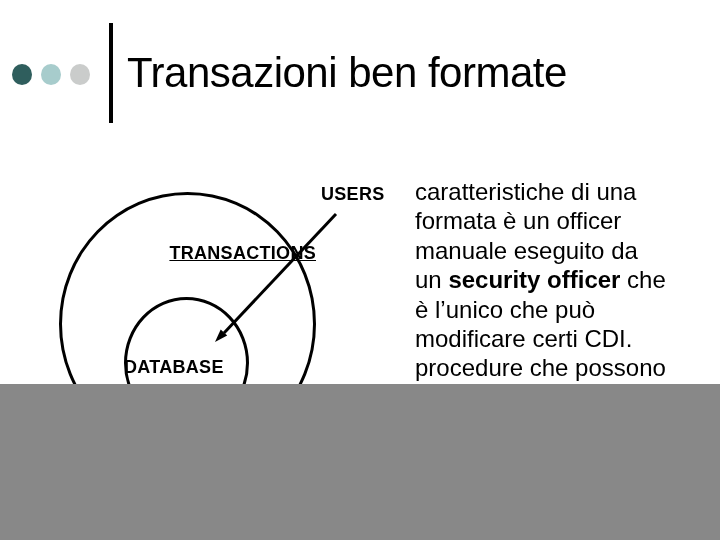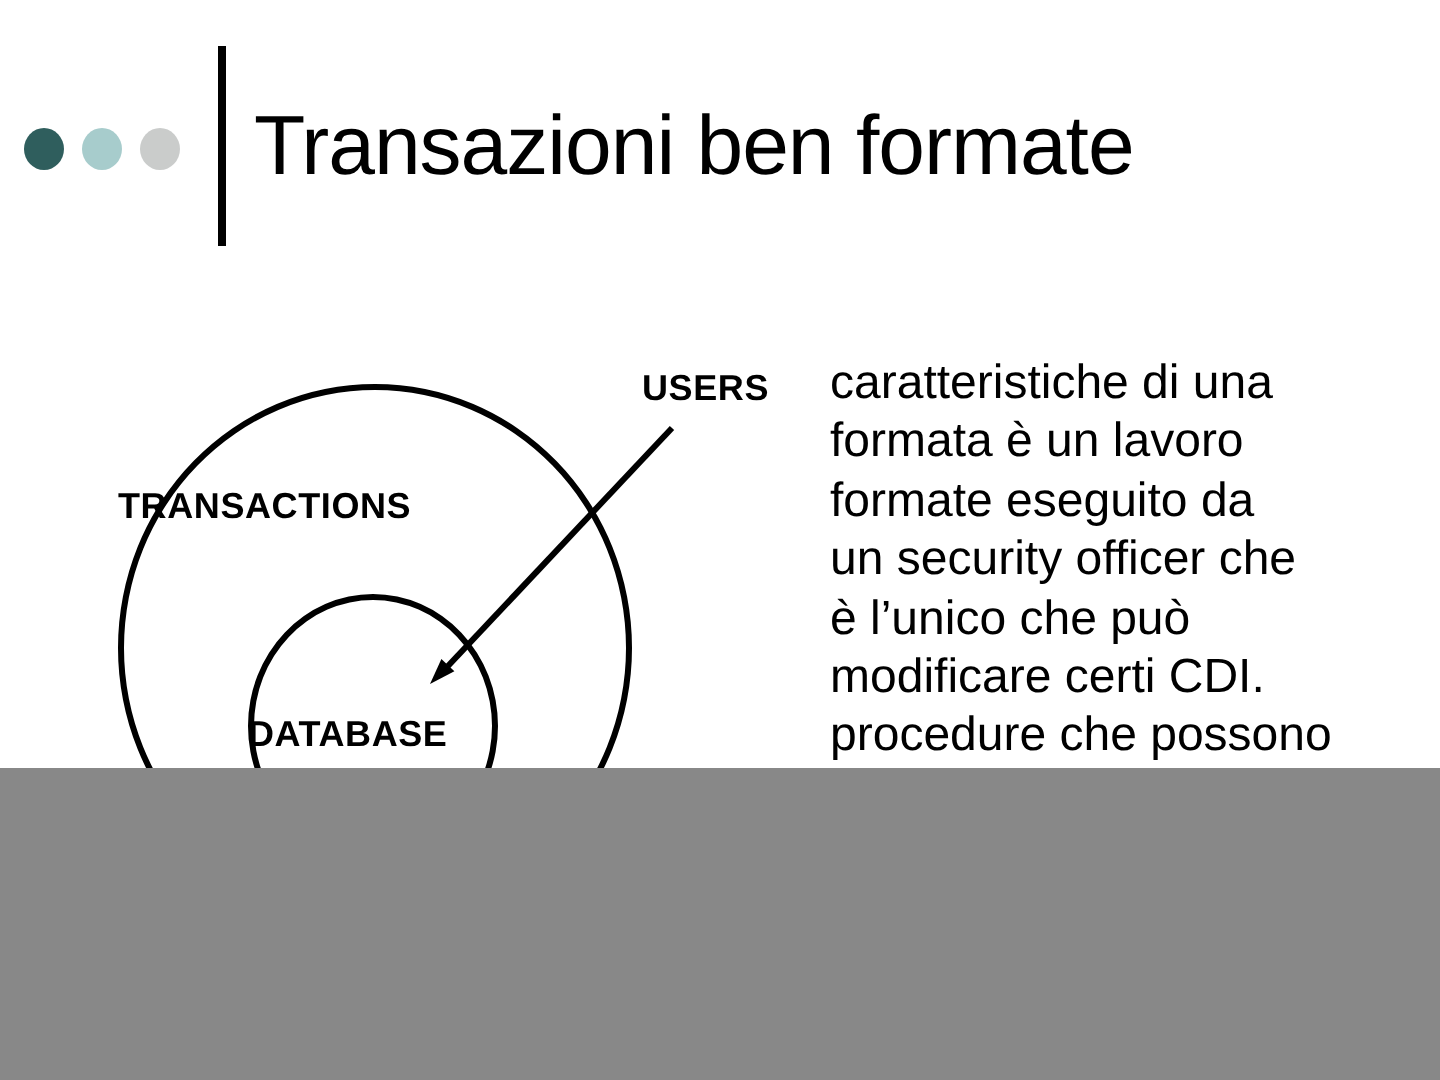--- a/index.html
+++ b/index.html
@@ -54,21 +54,21 @@
   .circle.inner { left: 124px; top: 297px; width: 125px; height: 132px; }
 
   .diagram-label {
     position: absolute;
     font-weight: bold;
     font-size: 18px;
     line-height: 18px;
     letter-spacing: 0.3px;
     white-space: nowrap;
   }
-  .label-transactions { left: 59px; top: 244px; width: 257px; text-align: left; }
+  .label-transactions { left: 59px; top: 244px; width: 257px; text-align: right; text-decoration: underline; }
   .label-database     { left: 124px; top: 358px; width: 125px; text-align: left; }
   .label-users        { left: 306px; top: 185px; margin-left: 15px; }
 
   .arrow-svg {
     position: absolute;
     left: 0; top: 0;
     width: 720px; height: 540px;
     pointer-events: none;
   }
 
@@ -76,21 +76,21 @@
   .body-text {
     position: absolute;
     left: 415px;
     top: 177px;
     width: 278px;
     font-size: 24px;
     line-height: 29.4px;
     letter-spacing: 0px;
   }
   .body-line { white-space: nowrap; }
-  .body-line b { font-weight: normal; }
+  .body-line b { font-weight: bold; }
 </style>
 </head>
 <body>
 
 <div class="slide">
 
   <span class="decor-dot d1" style="background: rgb(47, 94, 93);"></span>
   <span class="decor-dot d2" style="background: rgb(167, 204, 204);"></span>
   <span class="decor-dot d3" style="background: rgb(202, 204, 203);"></span>
   <div class="header-rule"></div>
@@ -104,21 +104,21 @@
   <div class="diagram-label label-database">DATABASE</div>
   <div class="diagram-label label-users">USERS</div>
 
   <svg class="arrow-svg" viewBox="0 0 720 540" xmlns="http://www.w3.org/2000/svg">
     <line x1="336" y1="214" x2="224" y2="333" stroke="#000000" stroke-width="3"></line>
     <polygon points="215,342 220.7,329.5 227.2,335.6" fill="#000000"></polygon>
   </svg>
 
   <div class="body-text" id="body-text">
       <div class="body-line"><span>caratteristiche di una</span></div>
-      <div class="body-line"><span>formata è un lavoro</span></div>
-      <div class="body-line"><span>formate eseguito da</span></div>
+      <div class="body-line"><span>formata è un officer</span></div>
+      <div class="body-line"><span>manuale eseguito da</span></div>
       <div class="body-line"><span>un </span><b>security officer</b><span> che</span></div>
       <div class="body-line"><span>è l’unico che può</span></div>
       <div class="body-line"><span>modificare certi CDI.</span></div>
       <div class="body-line"><span>procedure che possono</span></div>
     </div>
 
 </div>
 
 </body></html>

